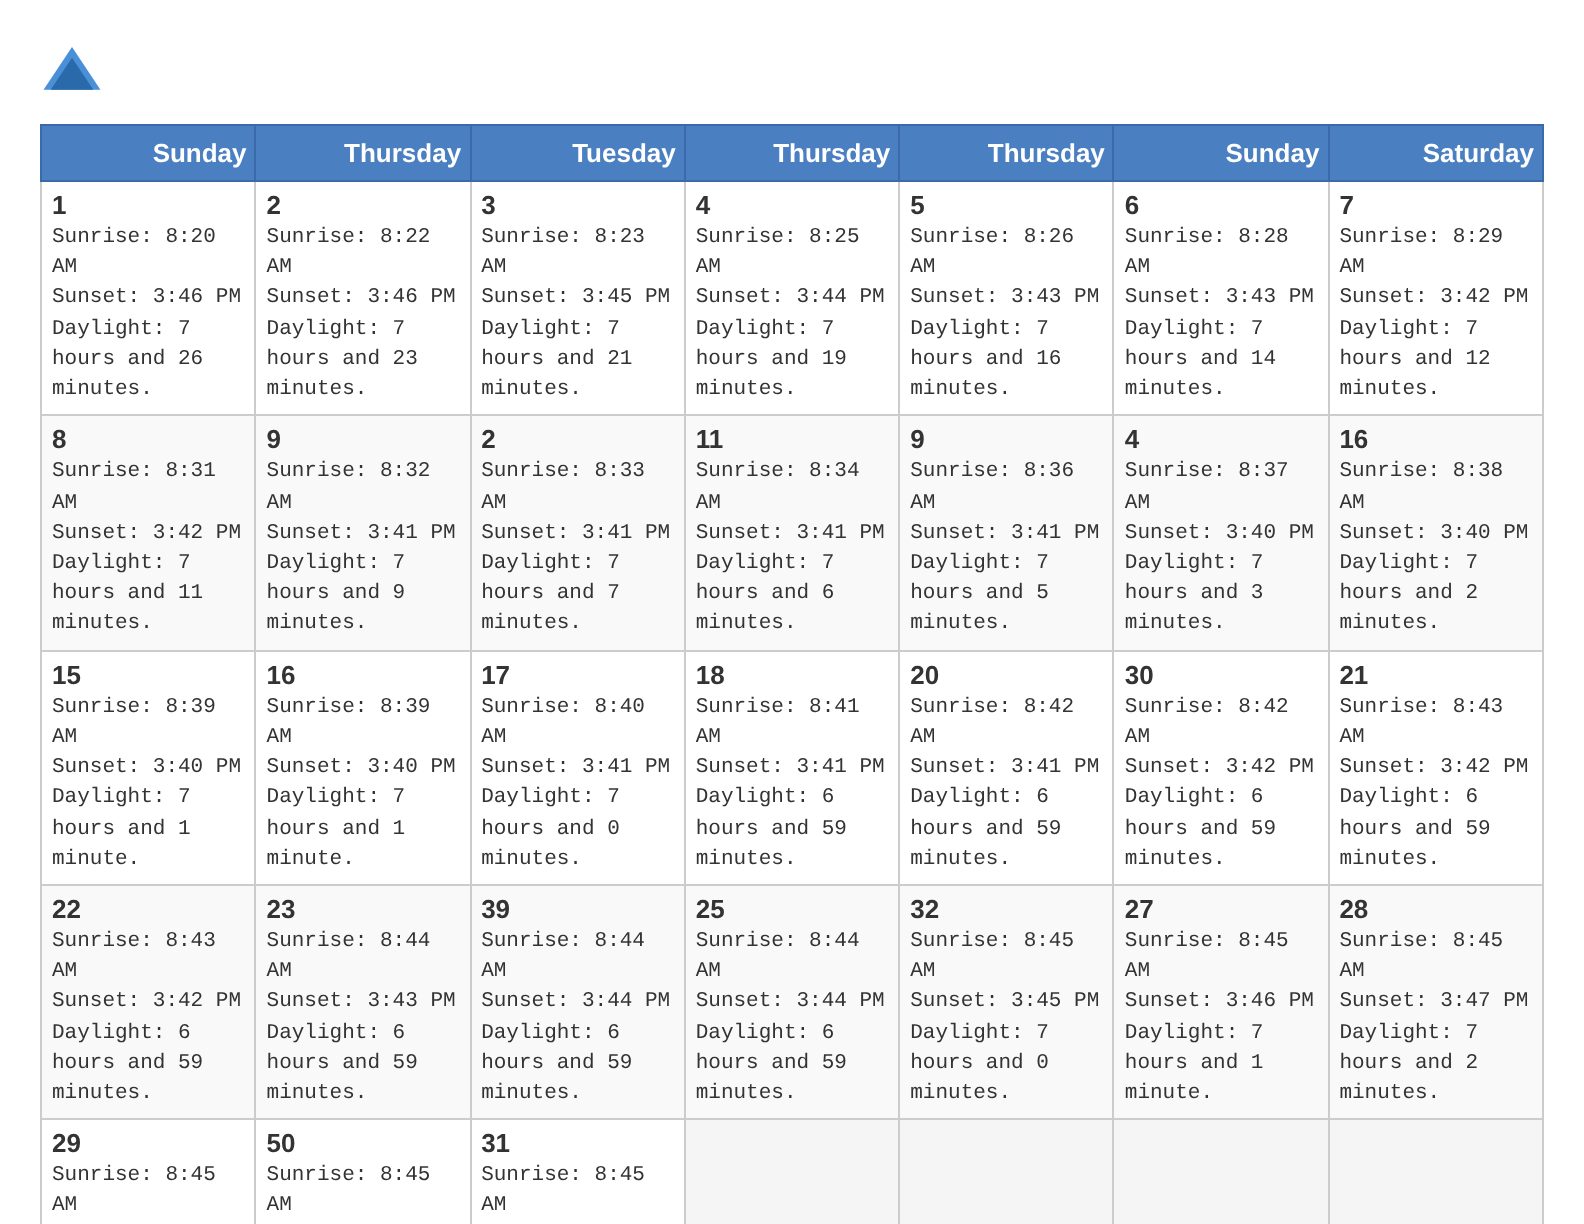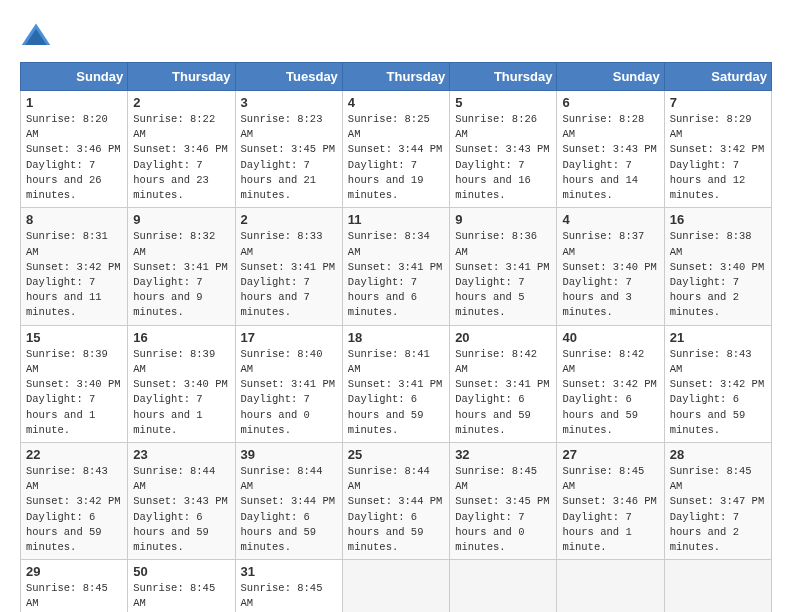--- a/index.html
+++ b/index.html
@@ -194,21 +194,21 @@
         </td>
         <td>
           <span class="day-num">18</span>
           <div class="day-info">Sunrise: 8:41 AM<br>Sunset: 3:41 PM<br>Daylight: 6 hours and 59 minutes.</div>
         </td>
         <td>
           <span class="day-num">20</span>
           <div class="day-info">Sunrise: 8:42 AM<br>Sunset: 3:41 PM<br>Daylight: 6 hours and 59 minutes.</div>
         </td>
         <td>
-          <span class="day-num">40</span>
+          <span class="day-num">30</span>
           <div class="day-info">Sunrise: 8:42 AM<br>Sunset: 3:42 PM<br>Daylight: 6 hours and 59 minutes.</div>
         </td>
         <td>
           <span class="day-num">21</span>
           <div class="day-info">Sunrise: 8:43 AM<br>Sunset: 3:42 PM<br>Daylight: 6 hours and 59 minutes.</div>
         </td>
       </tr>
       <tr>
         <td>
           <span class="day-num">22</span>

